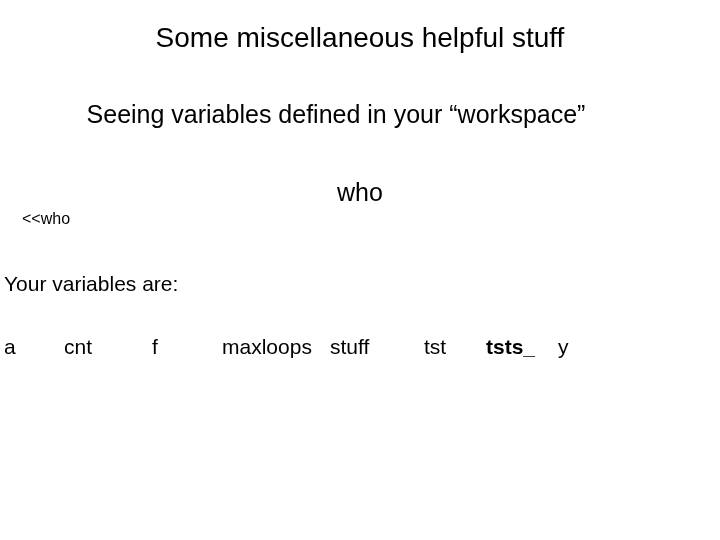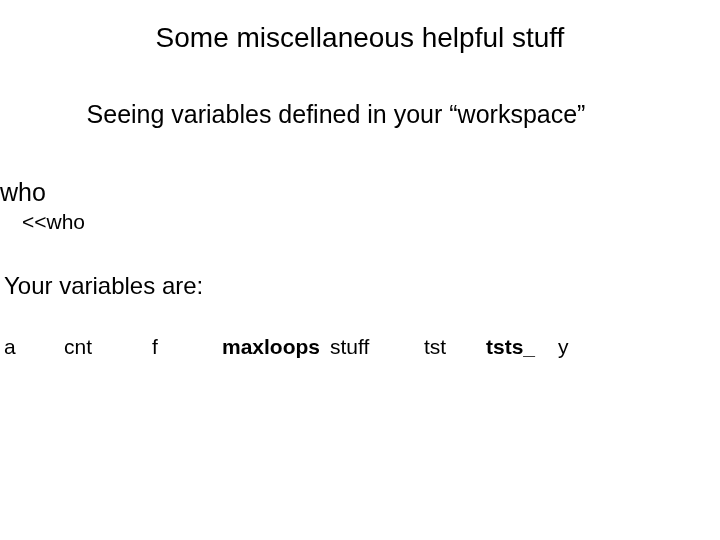--- a/index.html
+++ b/index.html
@@ -31,49 +31,49 @@
     left: 0;
     width: 672px;
     text-align: center;
     font-size: 25px;
   }
   .center-word {
     position: absolute;
     top: 178px;
     left: 0;
     width: 720px;
-    text-align: left;
+    text-align: center;
     font-size: 25px;
   }
   .prompt {
     position: absolute;
     top: 210px;
     left: 22px;
-    font-size: 21px;
+    font-size: 16px;
   }
   .vars-label {
     position: absolute;
     top: 272px;
     left: 4px;
-    font-size: 24px;
+    font-size: 21px;
   }
   .vars-grid {
     position: absolute;
     top: 334px;
     left: 4px;
     font-size: 21px;
     line-height: 1.2;
   }
   .vars-grid .row {
     white-space: nowrap;
   }
   .c0 { display:inline-block; width: 60px; }
   .c1 { display:inline-block; width: 88px; }
   .c2 { display:inline-block; width: 70px; }
-  .c3 { display:inline-block; width: 108px; font-weight: bold; }
+  .c3 { display:inline-block; width: 108px; }
   .c4 { display:inline-block; width: 82px; }
   .c5 { display:inline-block; width: 62px; margin-left: 12px; }
   .c6 { display:inline-block; width: 72px; font-weight: bold; }
   .c7 { display:inline-block; width: 40px; }
 </style>
 </head>
 <body>
 
 <div class="slide">
 

